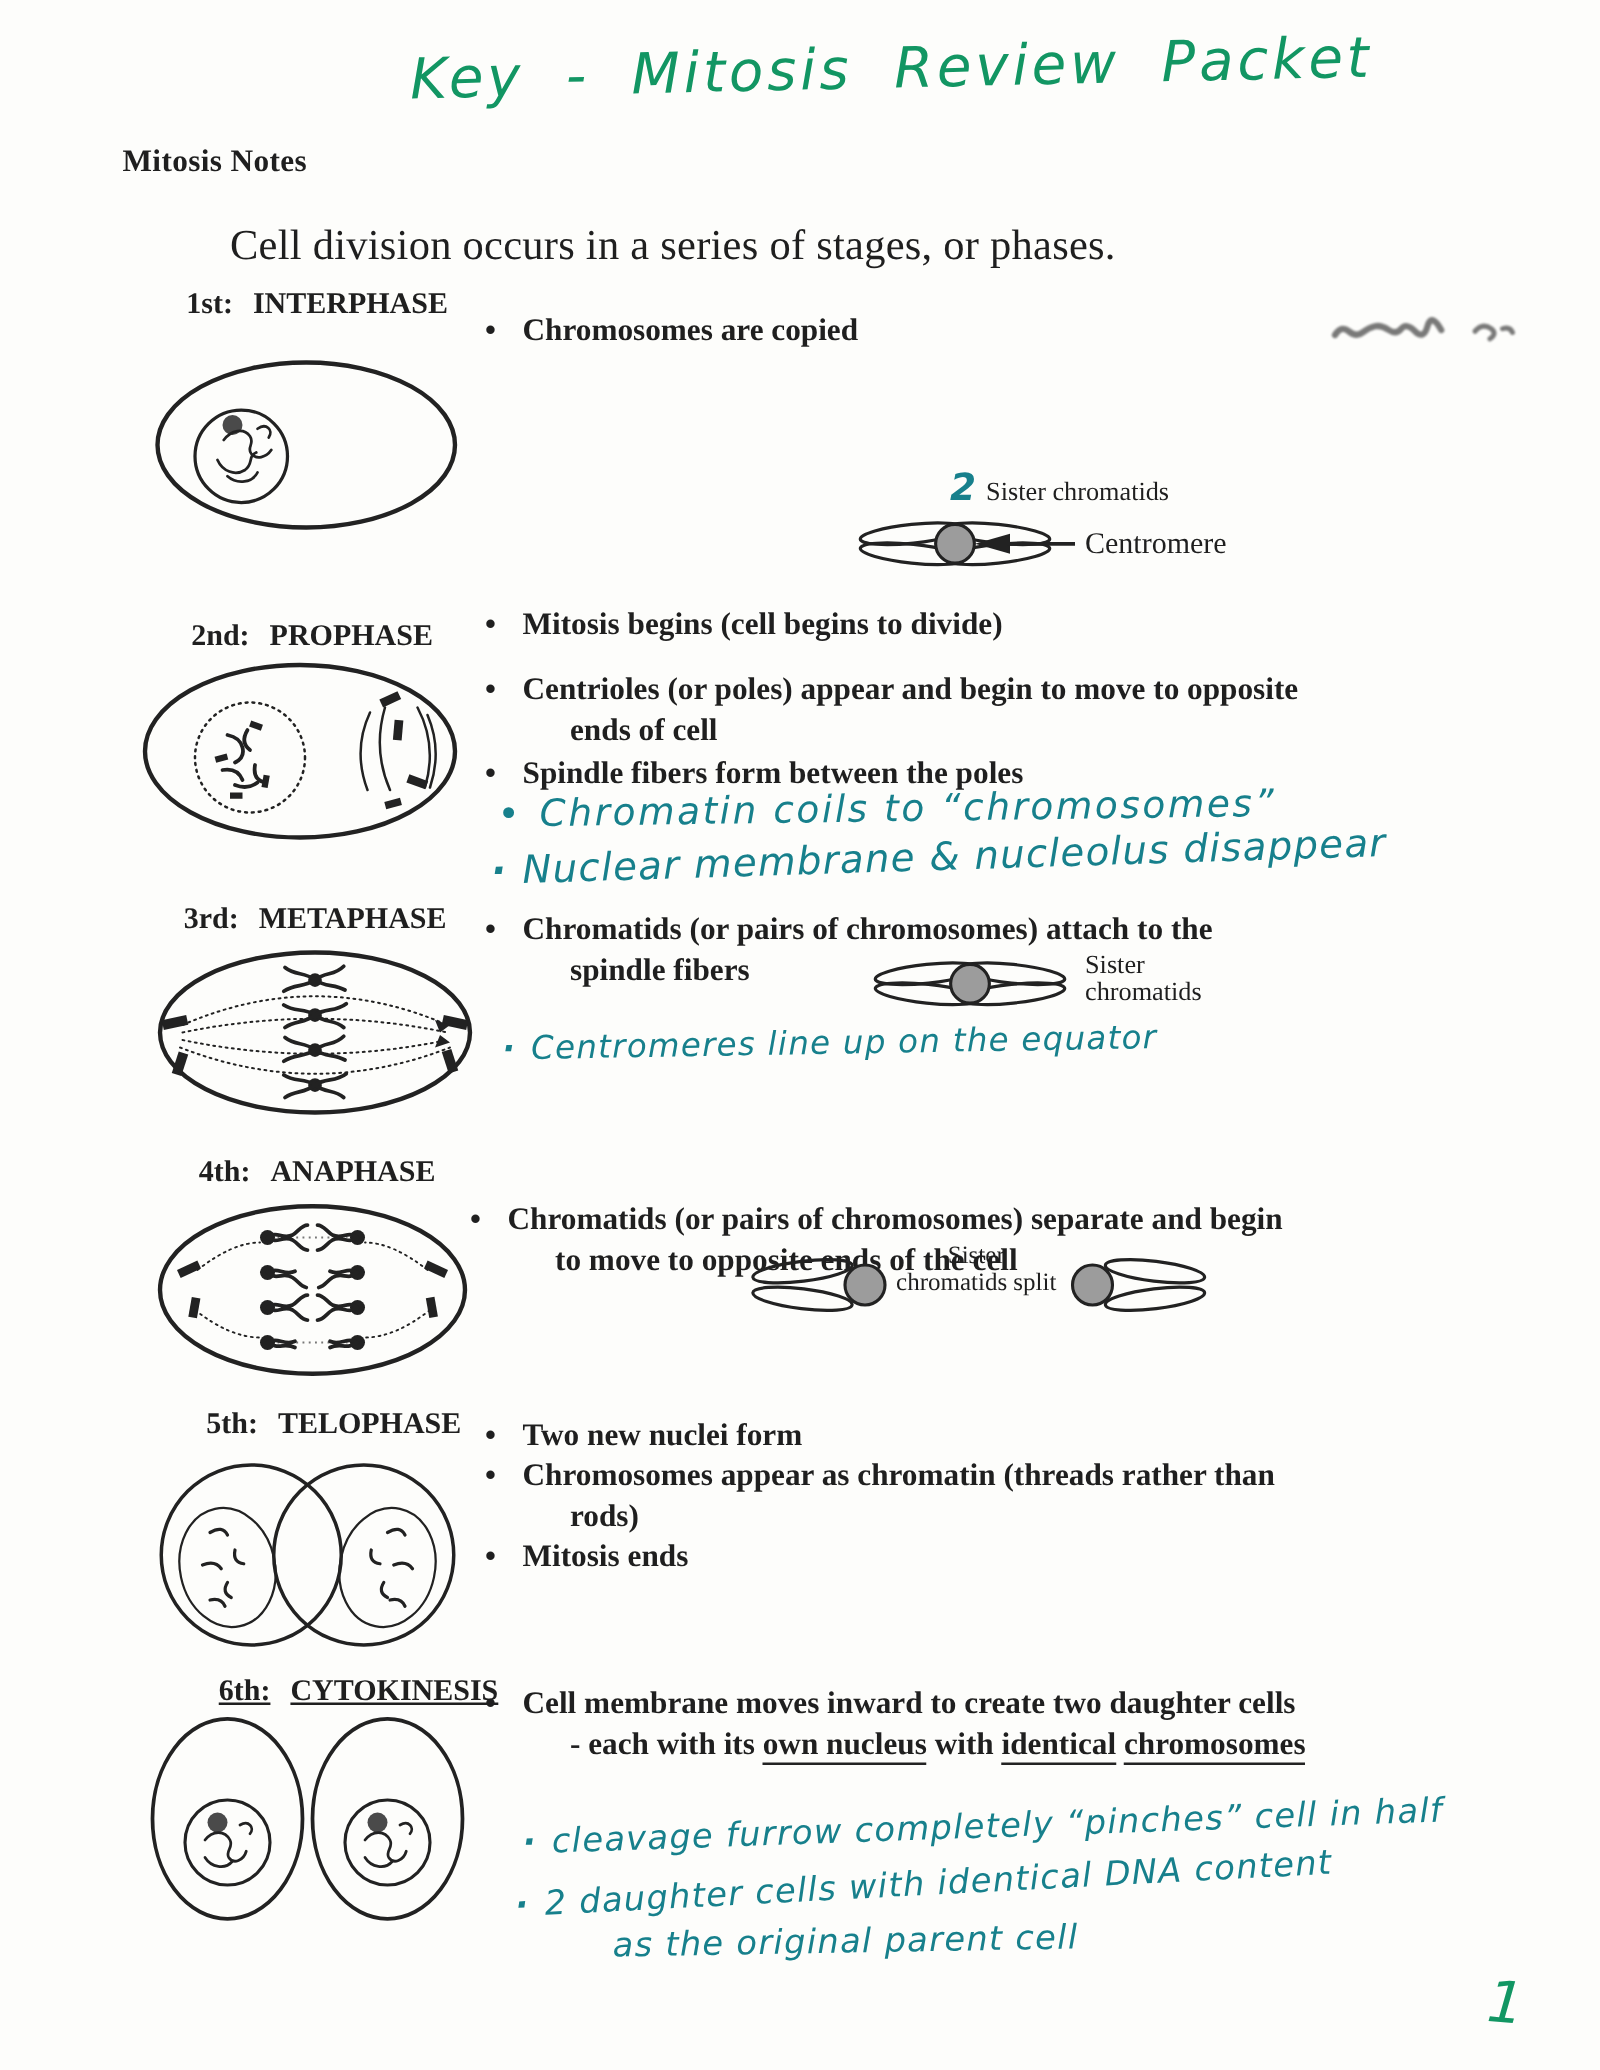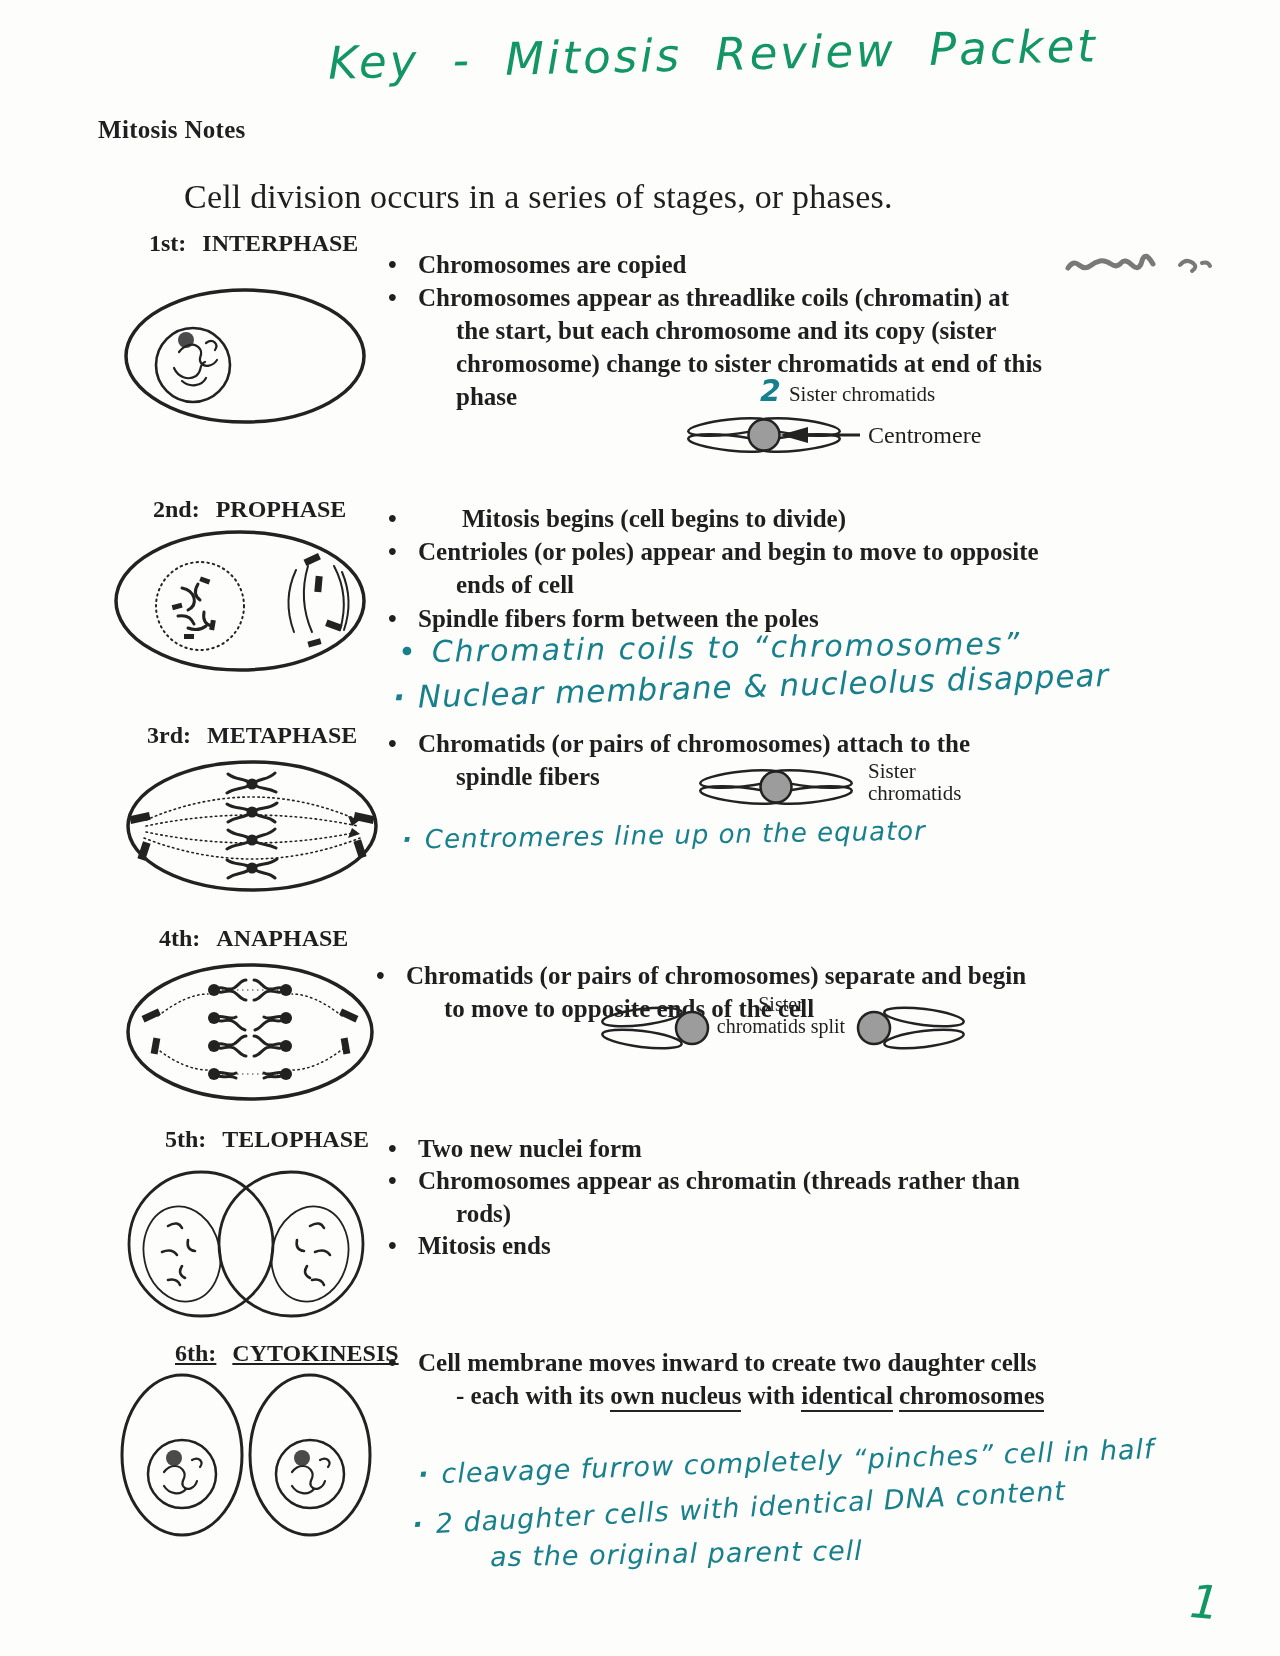--- a/index.html
+++ b/index.html
@@ -55,24 +55,20 @@
   </div>
 
   <div class="bullet" style="left:388px; top:248px;">
     <span class="dot"></span>
     <span class="btext">Chromosomes are copied</span>
     <svg class="scribble" width="170" height="26" viewBox="0 0 170 26">
       <path class="ln" d="M8 16 q5,-8 11,-3 t11,1 t10,-5 t11,3 t10,-1 t11,2 t10,-4 t11,3" stroke="#9a9a9a" stroke-width="5"></path>
       <path class="ln" d="M120 13 q6,-7 13,-2 q5,4 -1,8 m10,-8 q6,-2 8,3" stroke="#ababab" stroke-width="4"></path>
     </svg>
   </div>
-  <div class="bullet" style="left:388px; top:281px;">
-    <span class="dot"></span>
-    <span class="btext">Chromosomes appear as threadlike coils (chromatin) at the start, but each chromosome and its copy (sister chromosome)  change to sister chromatids at end of this phase</span>
-  </div>
 
   <svg class="abs" style="left:122px; top:286px;" width="246" height="142" viewBox="0 0 246 142">
     <ellipse class="ln" cx="123" cy="70" rx="119" ry="66" stroke-width="3.5"></ellipse>
     <circle class="ln" cx="71" cy="79" r="37" stroke-width="2.6"></circle>
     <circle cx="64" cy="54" r="8" fill="#4a4a4a"></circle>
     <path class="ln" d="M57 66 c6,-8 16,-10 21,-3 c4,6 -3,9 1,14 c4,5 12,3 16,-3" stroke-width="2.2"></path>
     <path class="ln" d="M52 82 c4,9 14,13 22,8 c7,-5 2,-11 9,-14" stroke-width="2.2"></path>
     <path class="ln" d="M60 95 c8,7 20,5 24,-3" stroke-width="2.2"></path>
     <path class="ln" d="M84 57 c7,-5 13,1 9,7" stroke-width="2.2"></path>
   </svg>
@@ -92,21 +88,21 @@
       <polygon points="94,23 122,15 122,31" fill="#222"></polygon>
       <line x1="120" y1="23" x2="174" y2="23" stroke="#222" stroke-width="3"></line>
     </svg>
     <span class="centromere-label">Centromere</span>
   </div>
 
   <div class="phase-label" style="left:128px; top:496px;">
     <span class="ord">2nd:</span><span>PROPHASE</span>
   </div>
 
-  <div class="bullet" style="left:388px; top:502px;gap:44px;">
+  <div class="bullet" style="left:388px; top:483px;">
     <span class="dot"></span>
     <span class="btext">Mitosis begins (cell begins to divide)</span>
   </div>
   <div class="bullet" style="left:388px; top:535px;">
     <span class="dot"></span>
     <span class="btext">Centrioles (or poles) appear and begin to move to opposite ends of cell</span>
   </div>
   <div class="bullet" style="left:388px; top:602px;">
     <span class="dot"></span>
     <span class="btext">Spindle fibers form between the poles</span>

